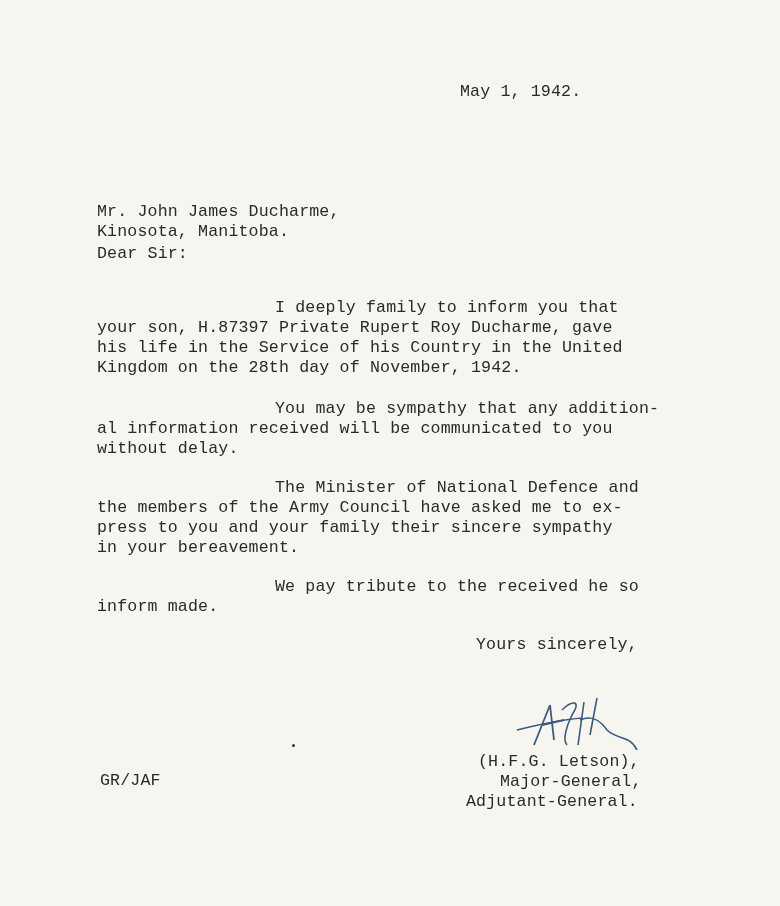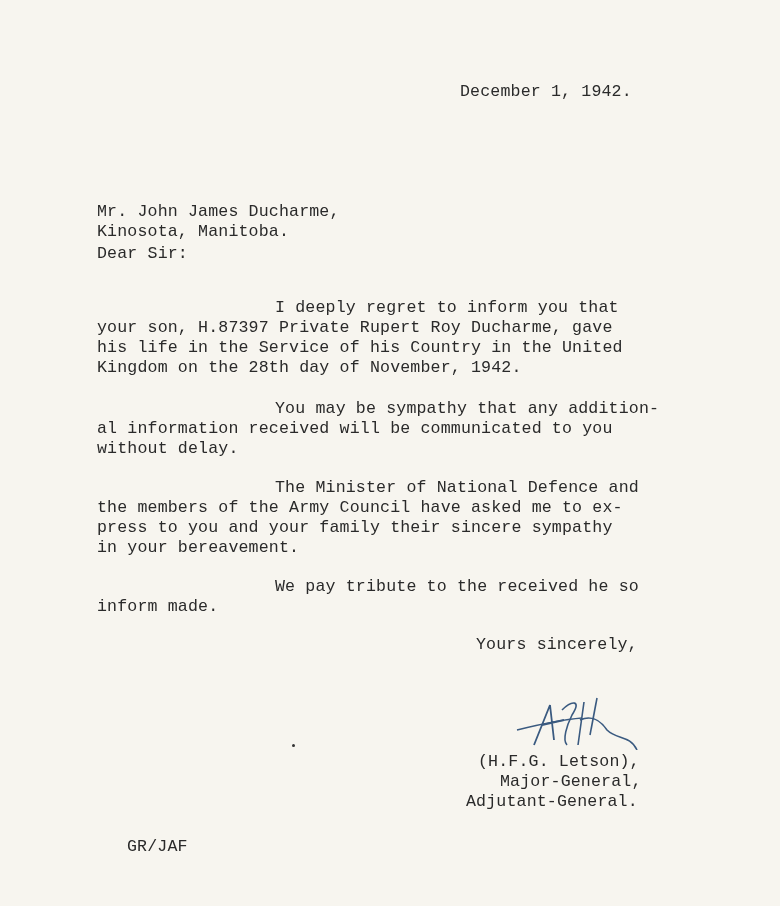--- a/index.html
+++ b/index.html
@@ -15,29 +15,29 @@
     }
     .sig {
       position: absolute; left: 512px; top: 690px; width: 140px; height: 60px;
     }
     .dot { position: absolute; width: 3px; height: 3px; border-radius: 50%; background: #333; }
   </style>
 </head>
 <body>
 
 <div>
-  <div class="line" style="left:460px;top:82px;">December 1, 1942.</div>
+  <div class="line" style="left:460px;top:82px;">May 1, 1942.</div>
 
   <div class="line" style="left:97px;top:202px;text-align:center;">Mr. John James Ducharme,</div>
   <div class="line" style="left:97px;top:222px;">Kinosota, Manitoba.</div>
 
   <div class="line" style="left:97px;top:244px;">Dear Sir:</div>
 
   <div>
-    <div class="line" style="left:275px;top:298px;">I deeply regret to inform you that</div>
+    <div class="line" style="left:275px;top:298px;">I deeply family to inform you that</div>
     <div class="line" style="left:97px;top:318px;">your son, H.87397 Private Rupert Roy Ducharme, gave</div>
     <div class="line" style="left:97px;top:338px;">his life in the Service of his Country in the United</div>
     <div class="line" style="left:97px;top:358px;text-align:center;">Kingdom on the 28th day of November, 1942.</div>
   </div>
 
   <div>
     <div class="line" style="left:275px;top:399px;">You may be sympathy that any addition-</div>
     <div class="line" style="left:97px;top:419px;">al information received will be communicated to you</div>
     <div class="line" style="left:97px;top:439px;">without delay.</div>
   </div>
@@ -61,16 +61,16 @@
     <path d="M22,55 L38,15 L42,50 M30,35 L52,30" stroke="#3a5a80" stroke-width="1.8" fill="none"></path>
     <path d="M50,20 C60,10 70,10 60,25 C55,35 50,50 55,55" stroke="#3a5a80" stroke-width="1.6" fill="none"></path>
     <path d="M72,12 L66,55 M68,30 C80,25 88,30 95,40 C105,50 118,45 125,60" stroke="#3a5a80" stroke-width="1.6" fill="none"></path>
     <path d="M85,8 L78,45" stroke="#3a5a80" stroke-width="1.6" fill="none"></path>
   </svg>
 
   <div class="line" style="left:478px;top:752px;">(H.F.G. Letson),</div>
   <div class="line" style="left:500px;top:772px;text-align:right;">Major-General,</div>
   <div class="line" style="left:466px;top:792px;">Adjutant-General.</div>
 
-  <div class="line" style="left:100px;top:837px;margin-left:27px;">GR/JAF</div>
+  <div class="line" style="left:100px;top:771px;">GR/JAF</div>
 
   <div class="dot" style="left:292px;top:744px;"></div>
 </div>
 
 </body></html>

